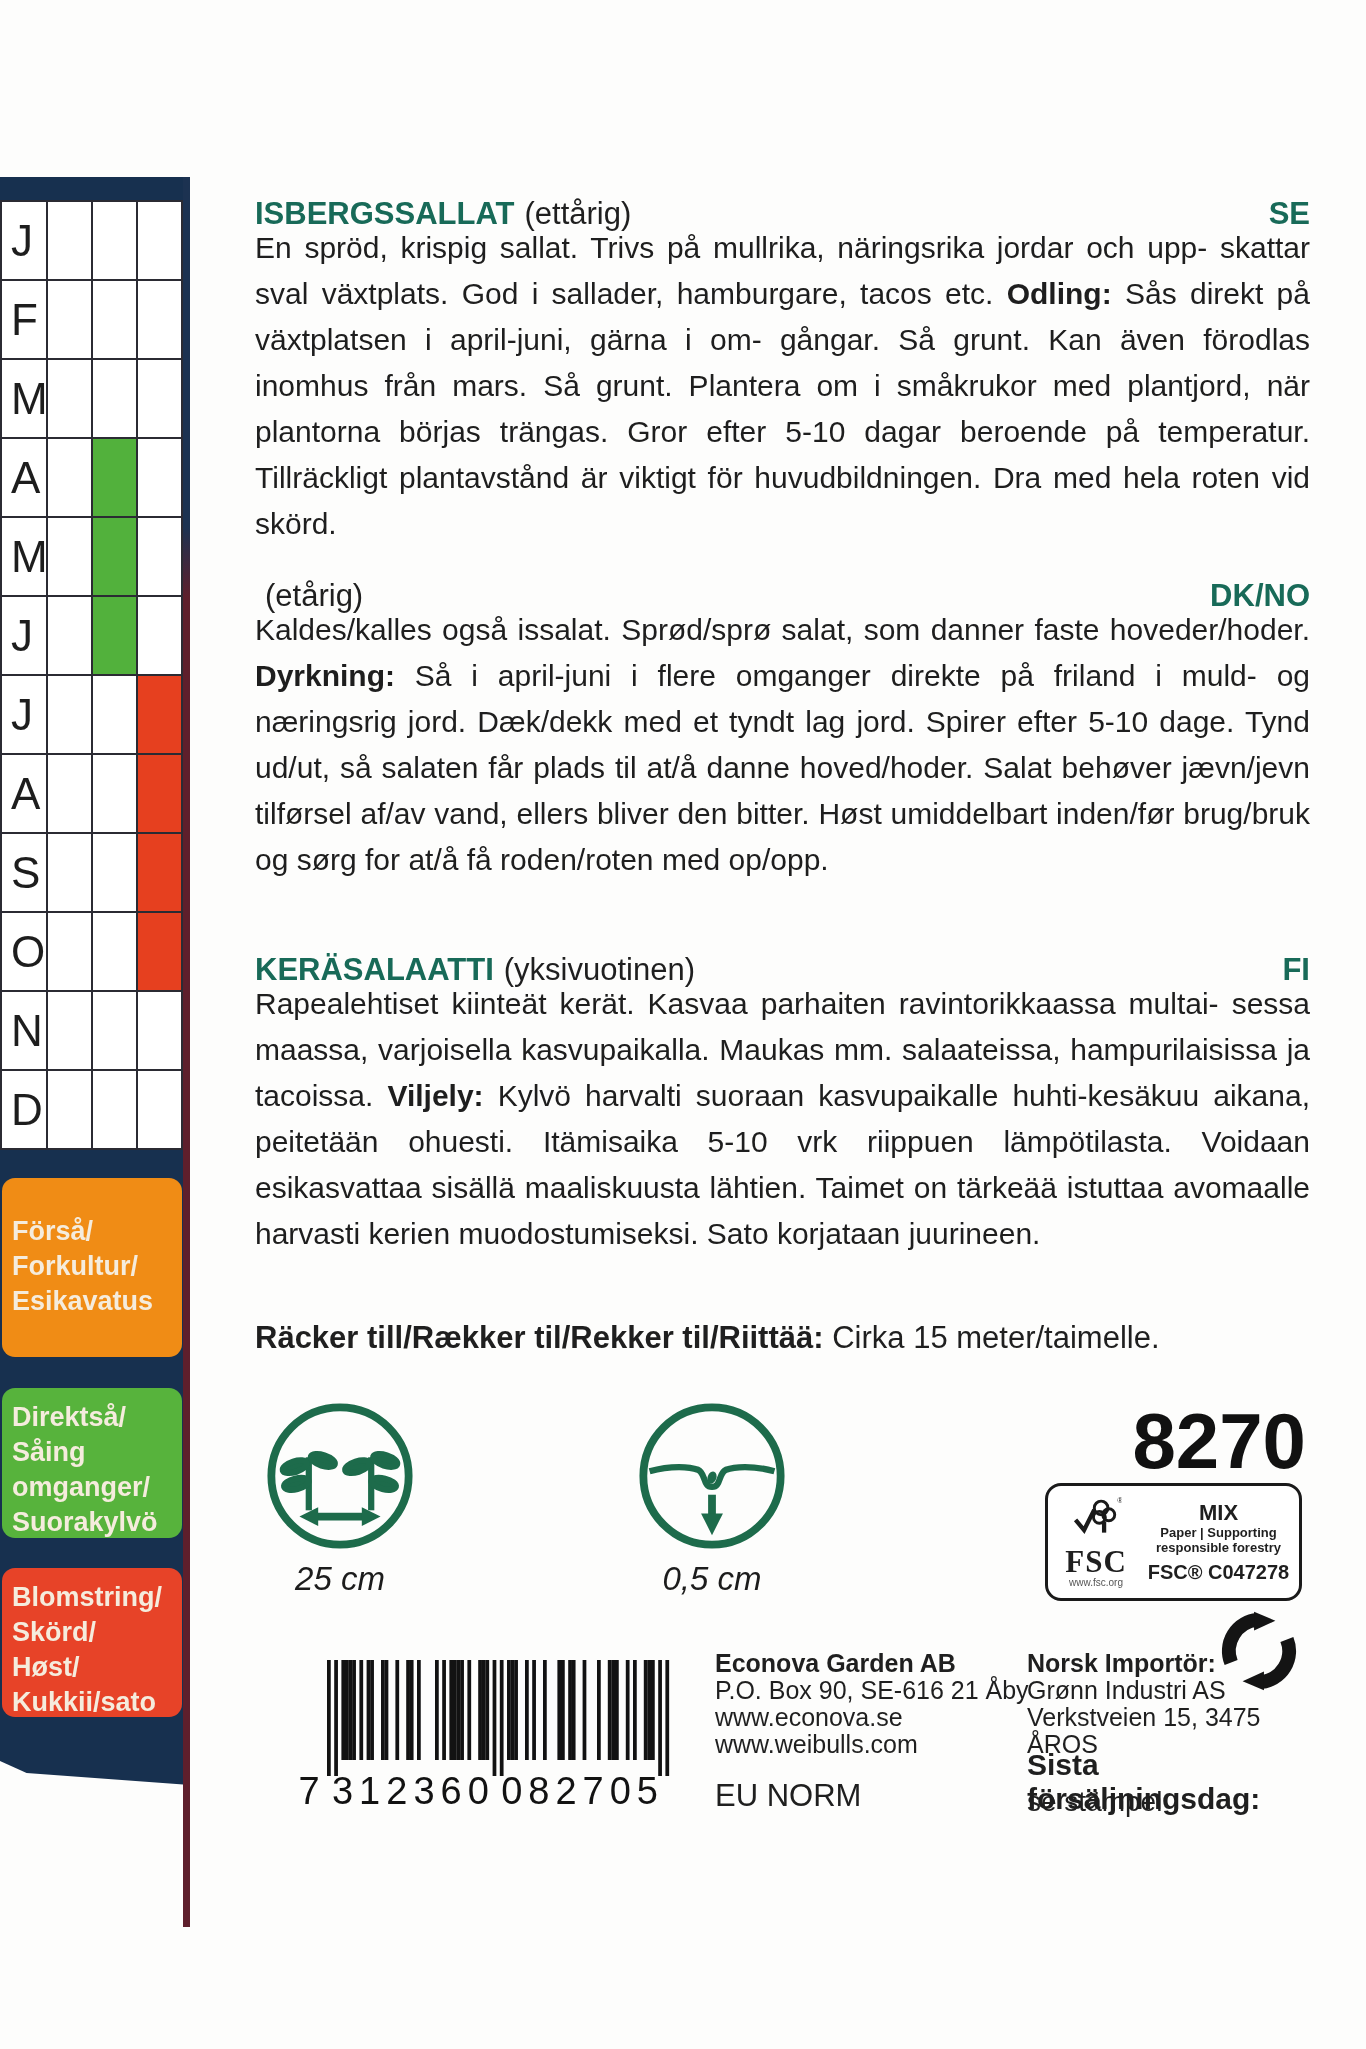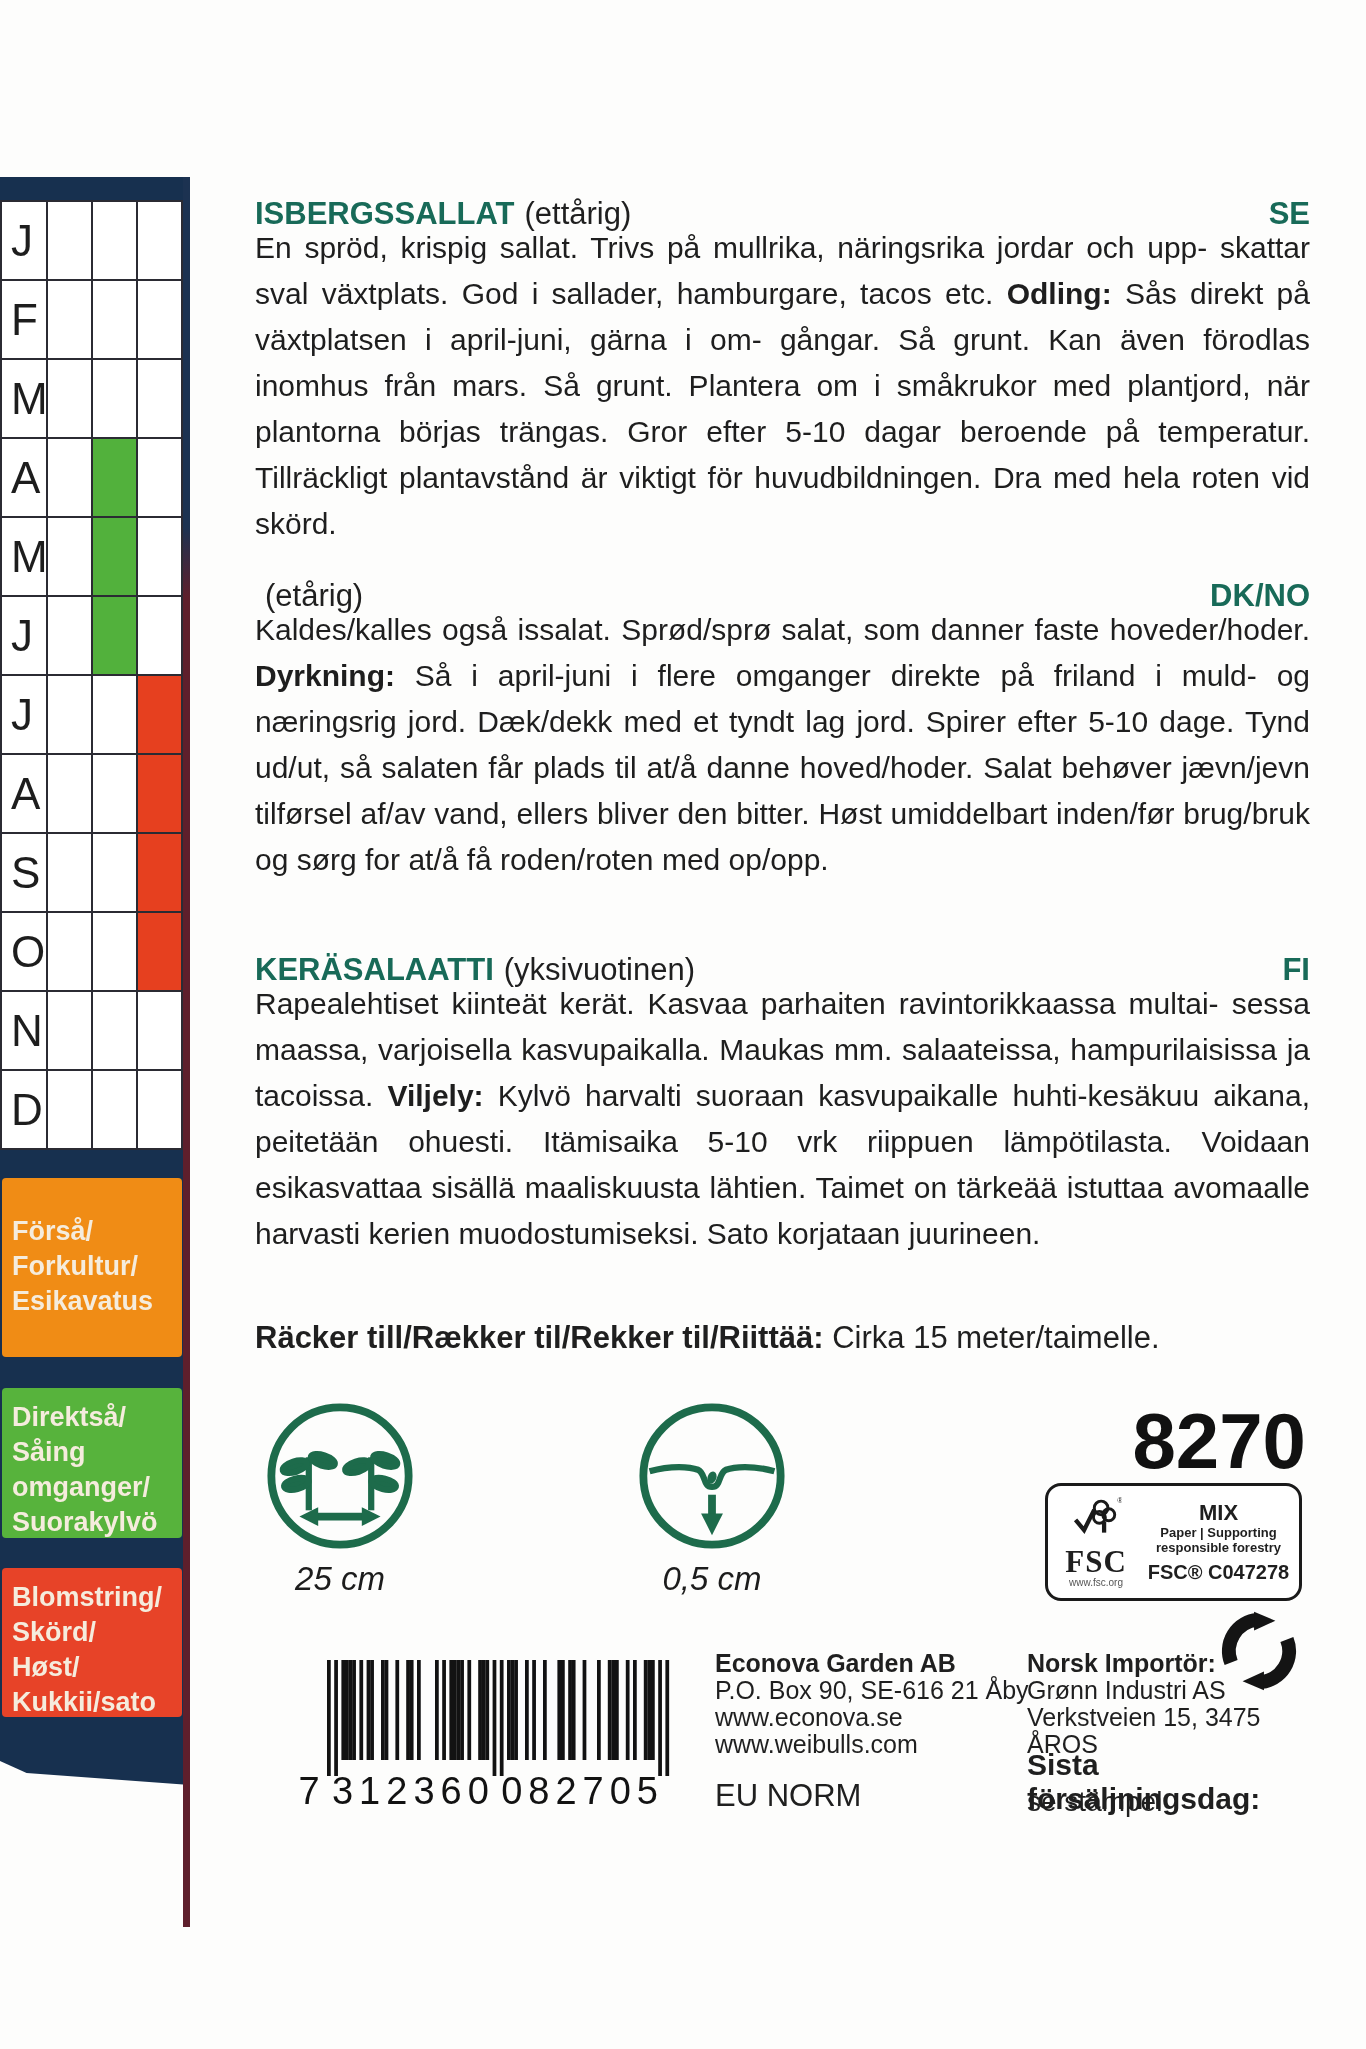--- a/index.html
+++ b/index.html
@@ -8,21 +8,21 @@
   
   .sidebar{position:absolute;left:0;top:177px;width:190px;height:1608px;background:#17304f;
            clip-path:polygon(0 0,100% 0,100% 100%,14% calc(100% - 12px),0 calc(100% - 24px));}
   .sidebar-edge{position:absolute;left:183px;top:177px;width:7px;height:1750px;
                 background:linear-gradient(180deg,#1c3251 0%,#1c3251 20%,#5e1f2c 24%,#5e1f2c 100%);}
   .cal-grid{position:absolute;left:0;top:23px;display:grid;grid-template-columns:48px 45px 45px 45px;
             grid-auto-rows:79px;background:#fff;border-top:2px solid #2b2b33;}
   .cal-cell{border-right:2px solid #2b2b33;border-bottom:2px solid #2b2b33;}
   .cal-letter{border-left:2px solid #2b2b33;font-size:44px;display:flex;align-items:center;
               padding-left:9px;color:#1d1d1d;}
-  .legend-box{position:absolute;left:2px;width:180px;border-radius:4px;color:#f5ecdd;
+  .legend-box{position:absolute;left:2px;width:180px;border-radius:13px;color:#f5ecdd;
               font-weight:bold;font-size:27px;line-height:35px;padding:10px 0 0 10px;box-sizing:border-box;}
   .legend-0{top:1001px;height:179px;padding-top:36px;}
   .legend-1{top:1211px;height:150px;padding-top:12px;}
   .legend-2{top:1391px;height:149px;padding-top:12px;}
   
   .main{position:absolute;left:255px;top:0;width:1055px;height:2049px;}
   .sec-head{position:absolute;left:0;width:100%;display:flex;align-items:baseline;font-size:31px;}
   .sec-title{font-weight:bold;color:#186a58;}
   .sec-suffix{margin-left:10px;color:#1f1f1f;}
   .sec-lang{margin-left:auto;font-weight:bold;color:#186a58;}

